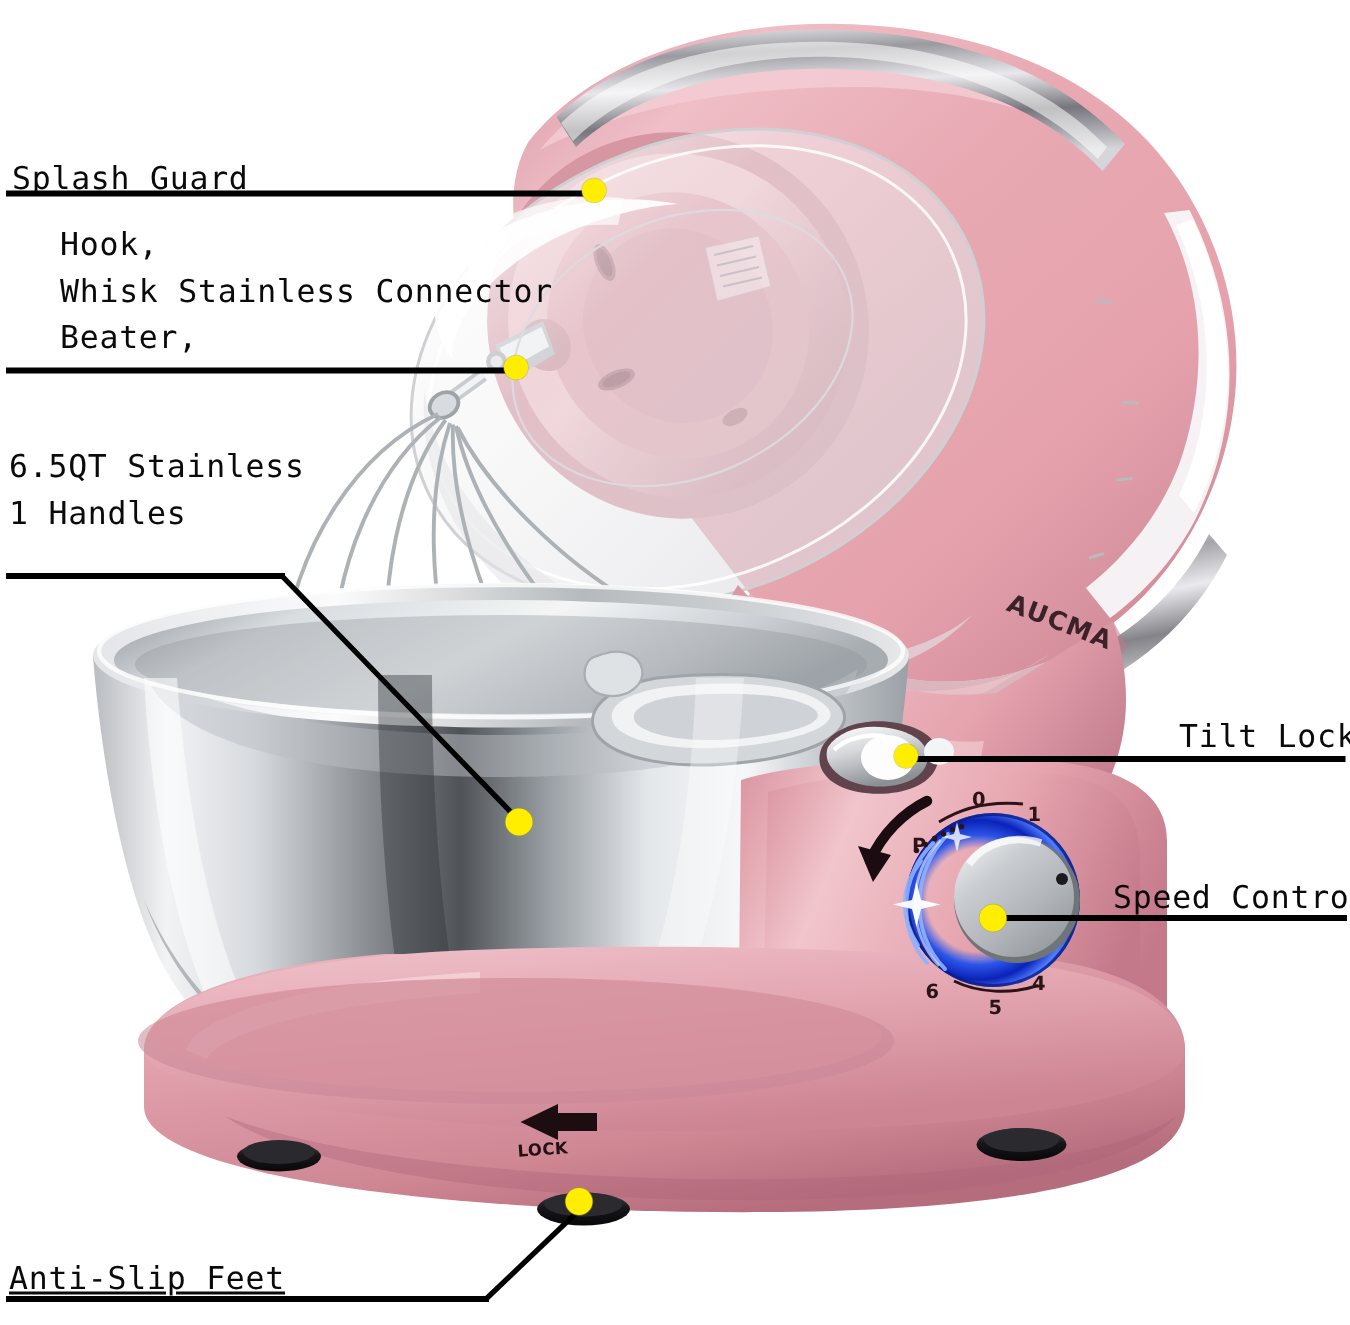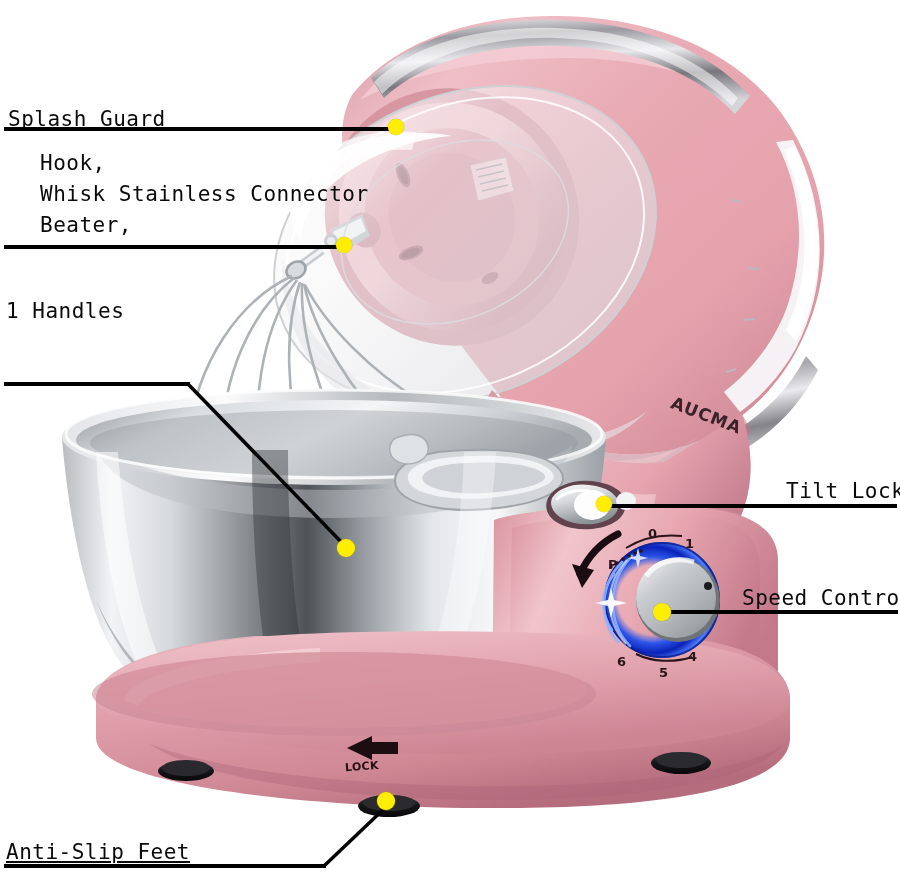--- a/index.html
+++ b/index.html
@@ -442,20 +442,21 @@
 
   <div class="label" style="left:6px; top:148px;margin-left:34px;">
     <div>Hook,</div>
     <div>Whisk Stainless Connector</div>
     <div>Beater,</div>
   </div>
   <div class="leader" style="left:4px; top:245px; width:340px; height:4px;"></div>
   <div class="dot" style="left:336px; top:237px; width:16px; height:16px;"></div>
 
   <div class="label" style="left:6px; top:296px;">
+    <div>6.5QT Stainless</div>
     <div>1 Handles</div>
   </div>
   <div class="leader" style="left:4px; top:382px; width:186px; height:4px;"></div>
   <svg style="position:absolute; left:0; top:0; width:900px; height:883px; pointer-events:none;">
     <path d="M188 384 L 348 549" stroke="#000" stroke-width="3.5" fill="none"></path>
   </svg>
   <div class="dot" style="left:337px; top:539px; width:18px; height:18px;"></div>
 
   <div class="label right" style="left:786px; top:476px;">Tilt Lock</div>
   <div class="leader" style="left:607px; top:504px; width:290px; height:4px;"></div>

